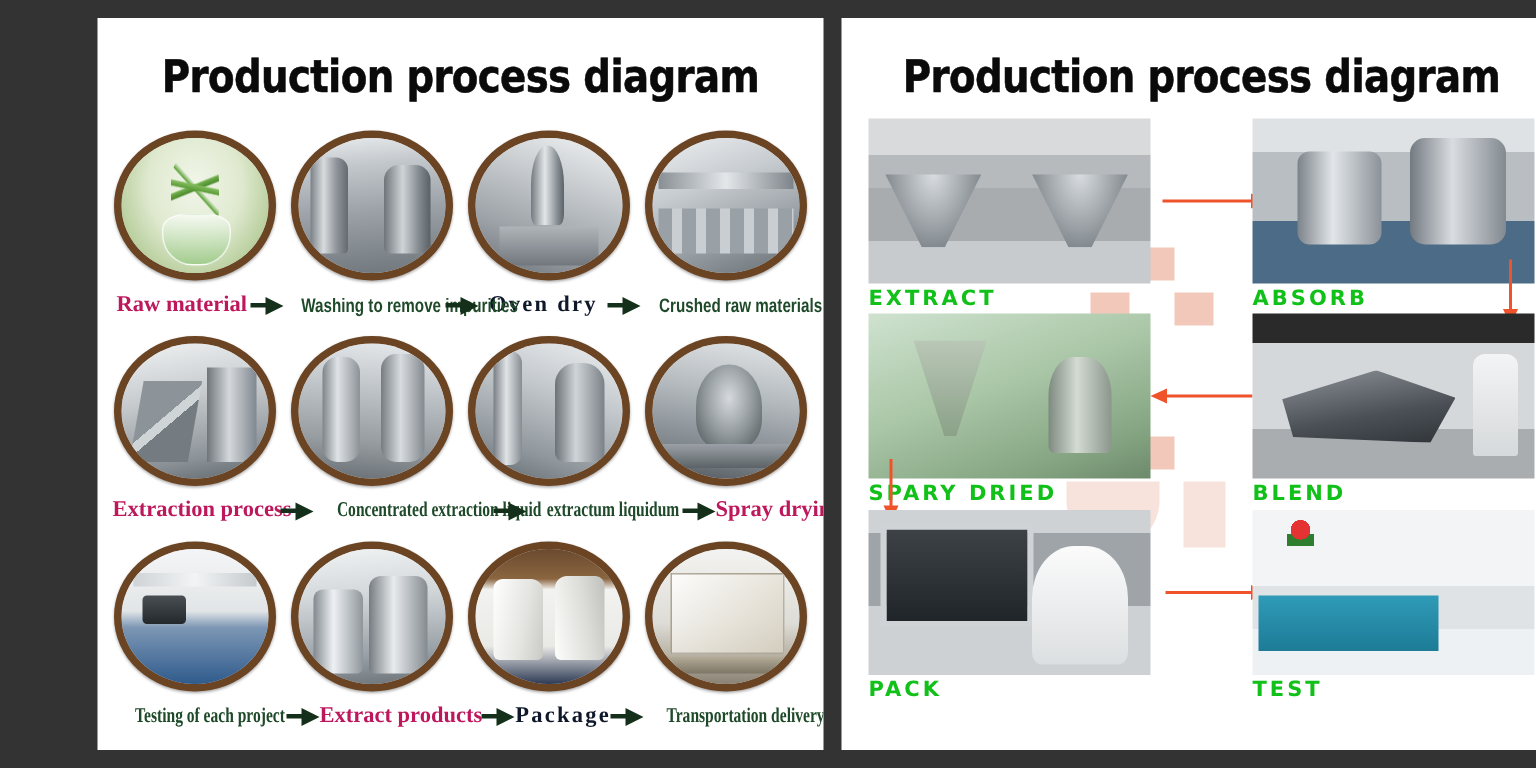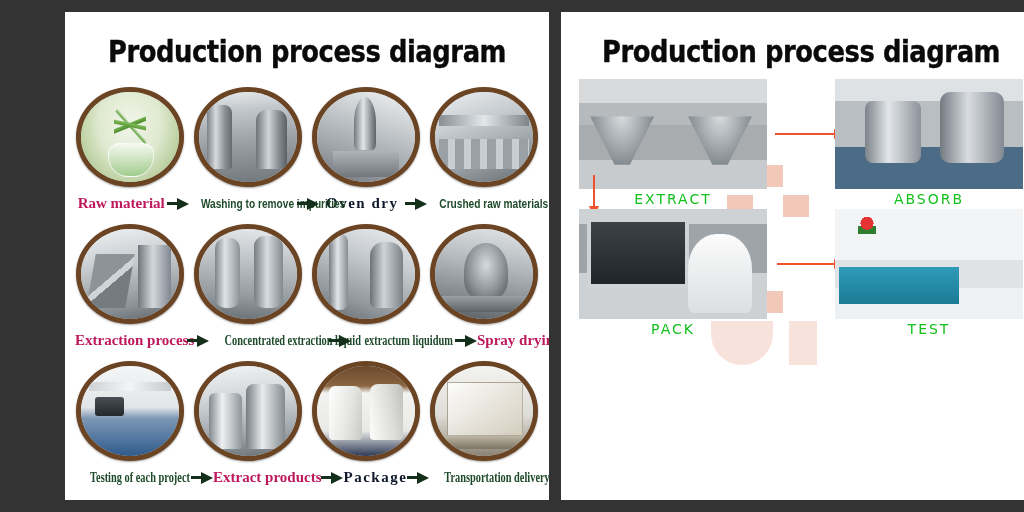--- a/index.html
+++ b/index.html
@@ -311,23 +311,22 @@
     width: 188px;
     position: relative;
   }
   .p-img {
     width: 188px; height: 110px;
     background: #9aa0a4;
     position: relative;
     overflow: hidden;
   }
   .p-cap {
-    text-align: center;
     font-family: "DejaVu Sans", sans-serif;
-    font-weight: 400;
+    font-weight: 700;
     font-size: 14px;
     color: #12c01a;
     letter-spacing: 2px;
     padding-top: 3px;
     line-height: 1.1;
   }
 
   .pi-extract {
     background:
       linear-gradient(180deg, #d8dadb 0 22%, #b6babd 22% 42%, #a8acaf 42% 74%, #c8cbcd 74% 100%);
@@ -584,20 +583,32 @@
           <div class="p-img pi-extract"></div>
           <div class="p-cap">EXTRACT</div>
         </div>
         <div class="arrow-r right" style="left:196px; top:54px; width:60px;"></div>
         <div class="p-cell">
           <div class="p-img pi-absorb"></div>
           <div class="p-cap">ABSORB</div>
         </div>
       </div>
 
+      <div class="p-row">
+        <div class="arrow-d" style="left:427px; top:-36px; height:34px;"></div>
+        <div class="p-cell">
+          <div class="p-img pi-spary"></div>
+          <div class="p-cap">SPARY DRIED</div>
+        </div>
+        <div class="arrow-r left" style="left:198px; top:54px; width:58px;"></div>
+        <div class="p-cell">
+          <div class="p-img pi-blend"></div>
+          <div class="p-cap">BLEND</div>
+        </div>
+      </div>
 
       <div class="p-row">
         <div class="arrow-d" style="left:14px; top:-34px; height:32px;"></div>
         <div class="p-cell">
           <div class="p-img pi-pack"></div>
           <div class="p-cap">PACK</div>
         </div>
         <div class="arrow-r right" style="left:198px; top:54px; width:58px;"></div>
         <div class="p-cell">
           <div class="p-img pi-test"></div>

